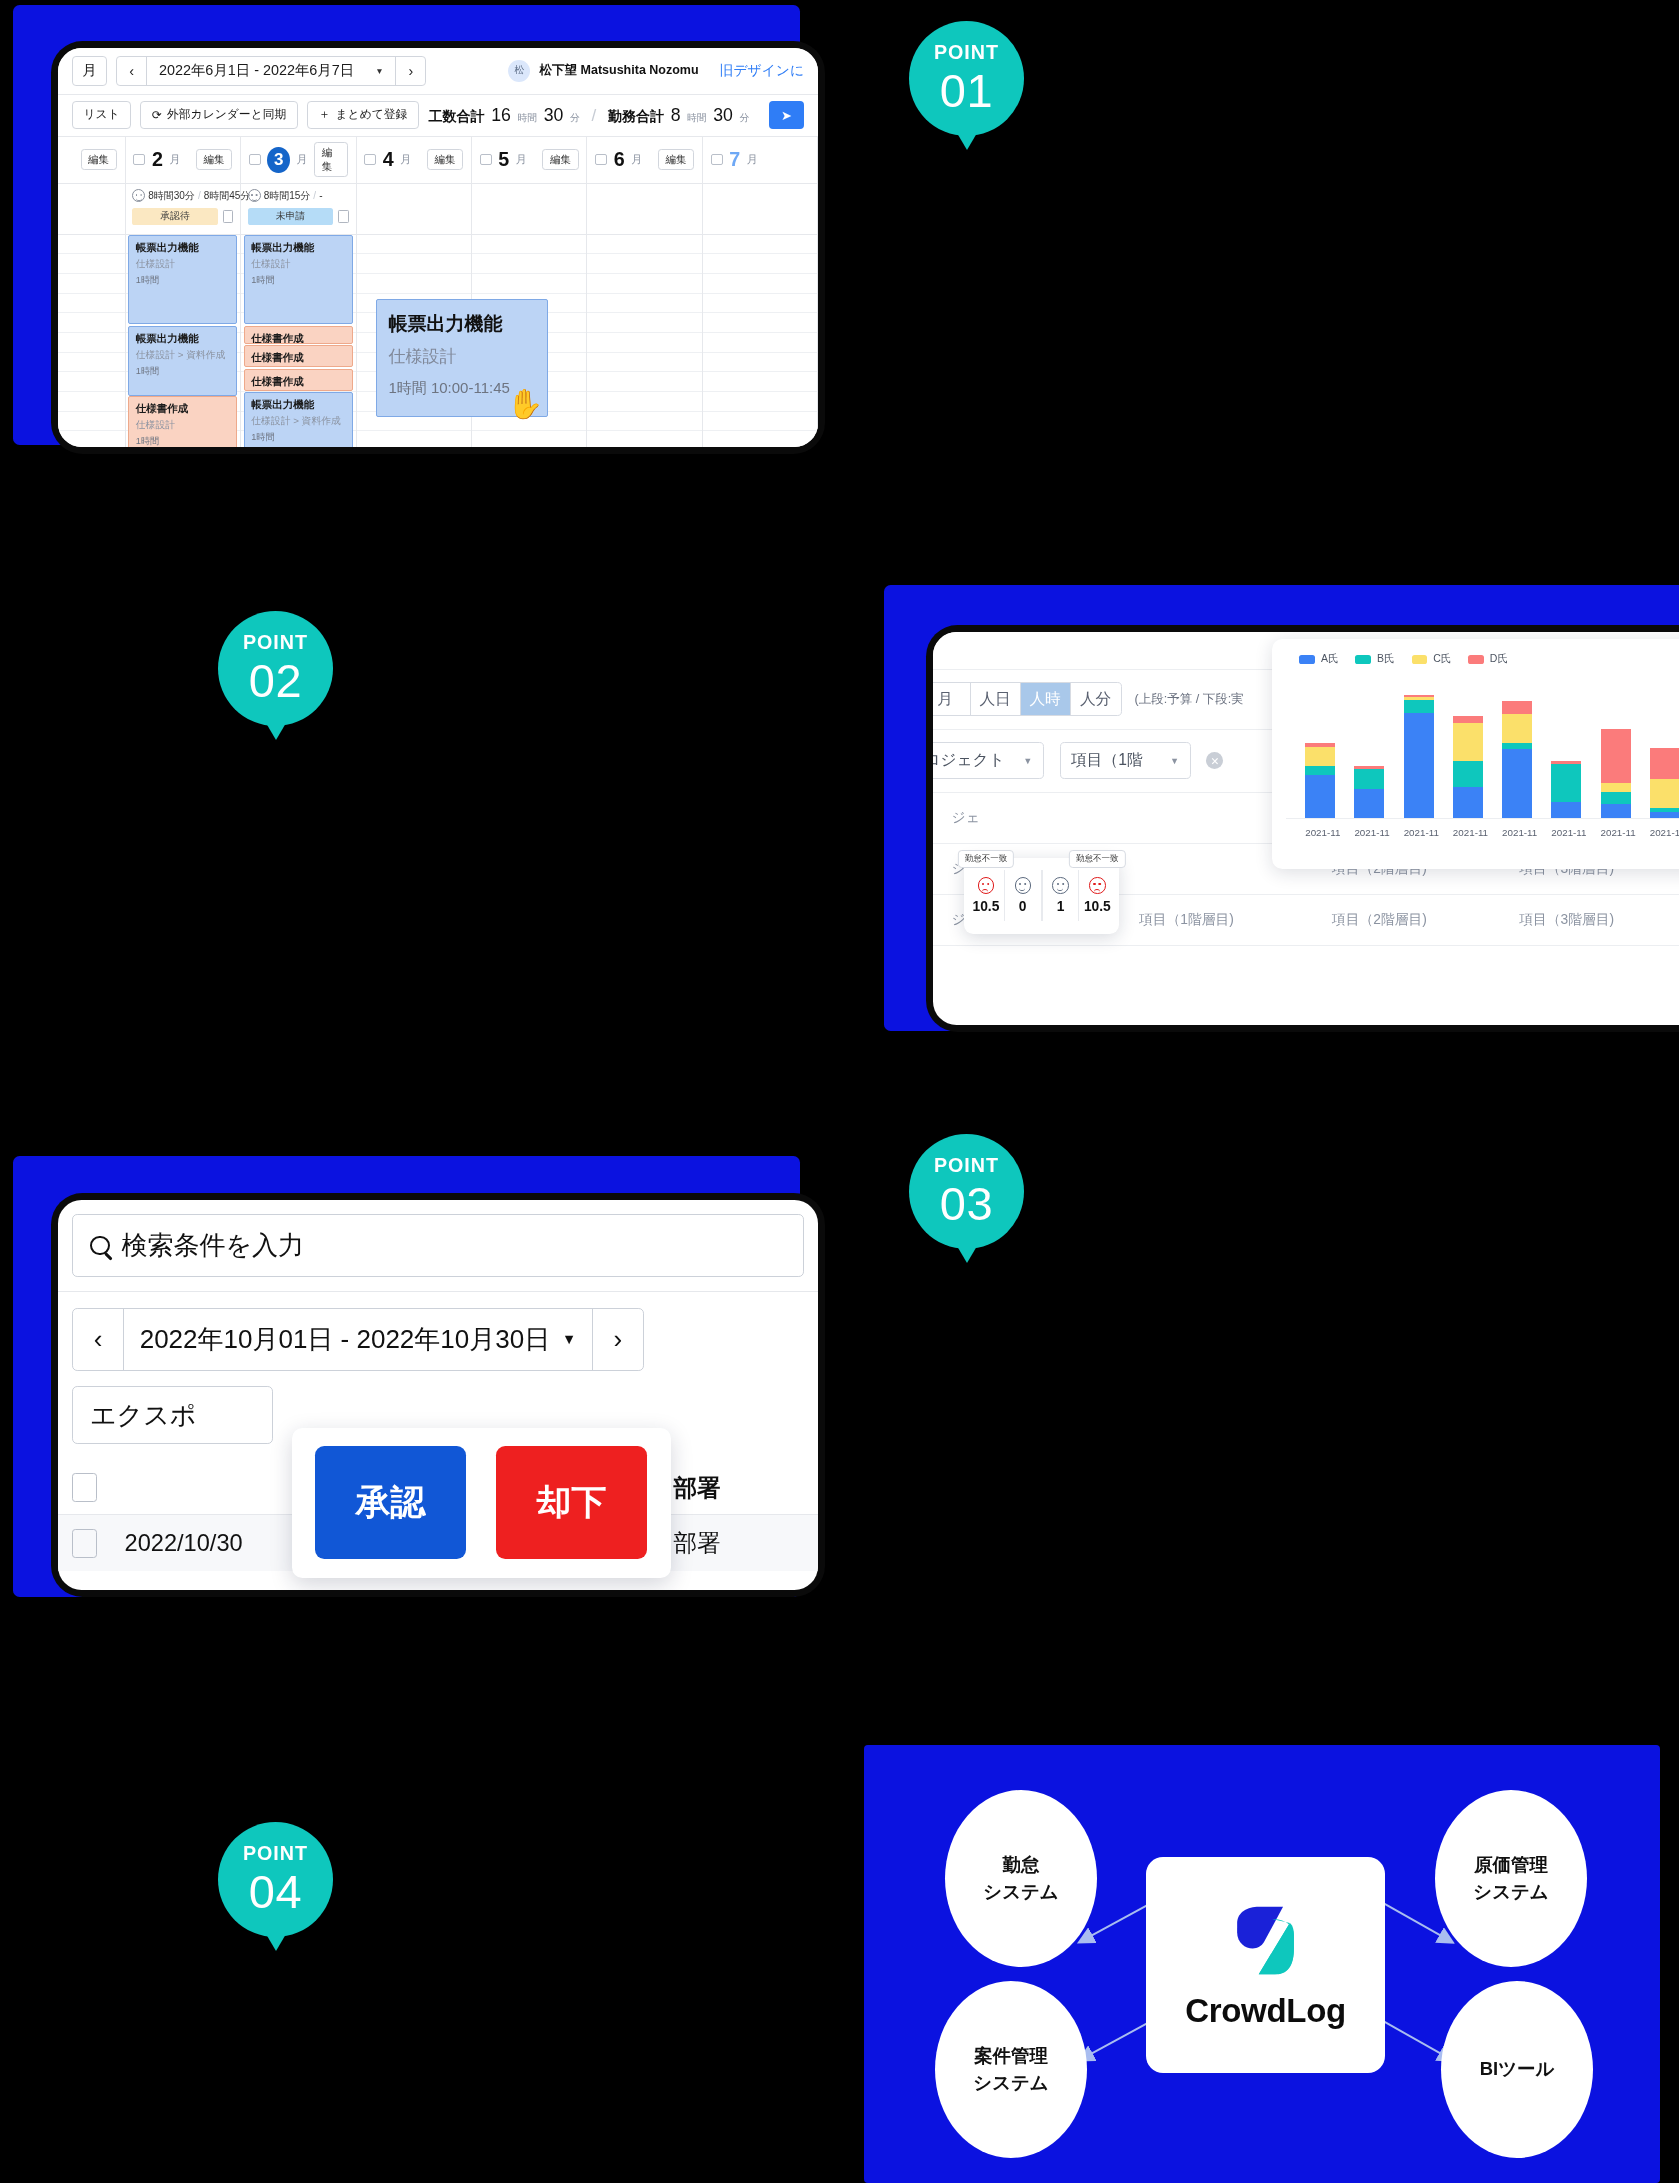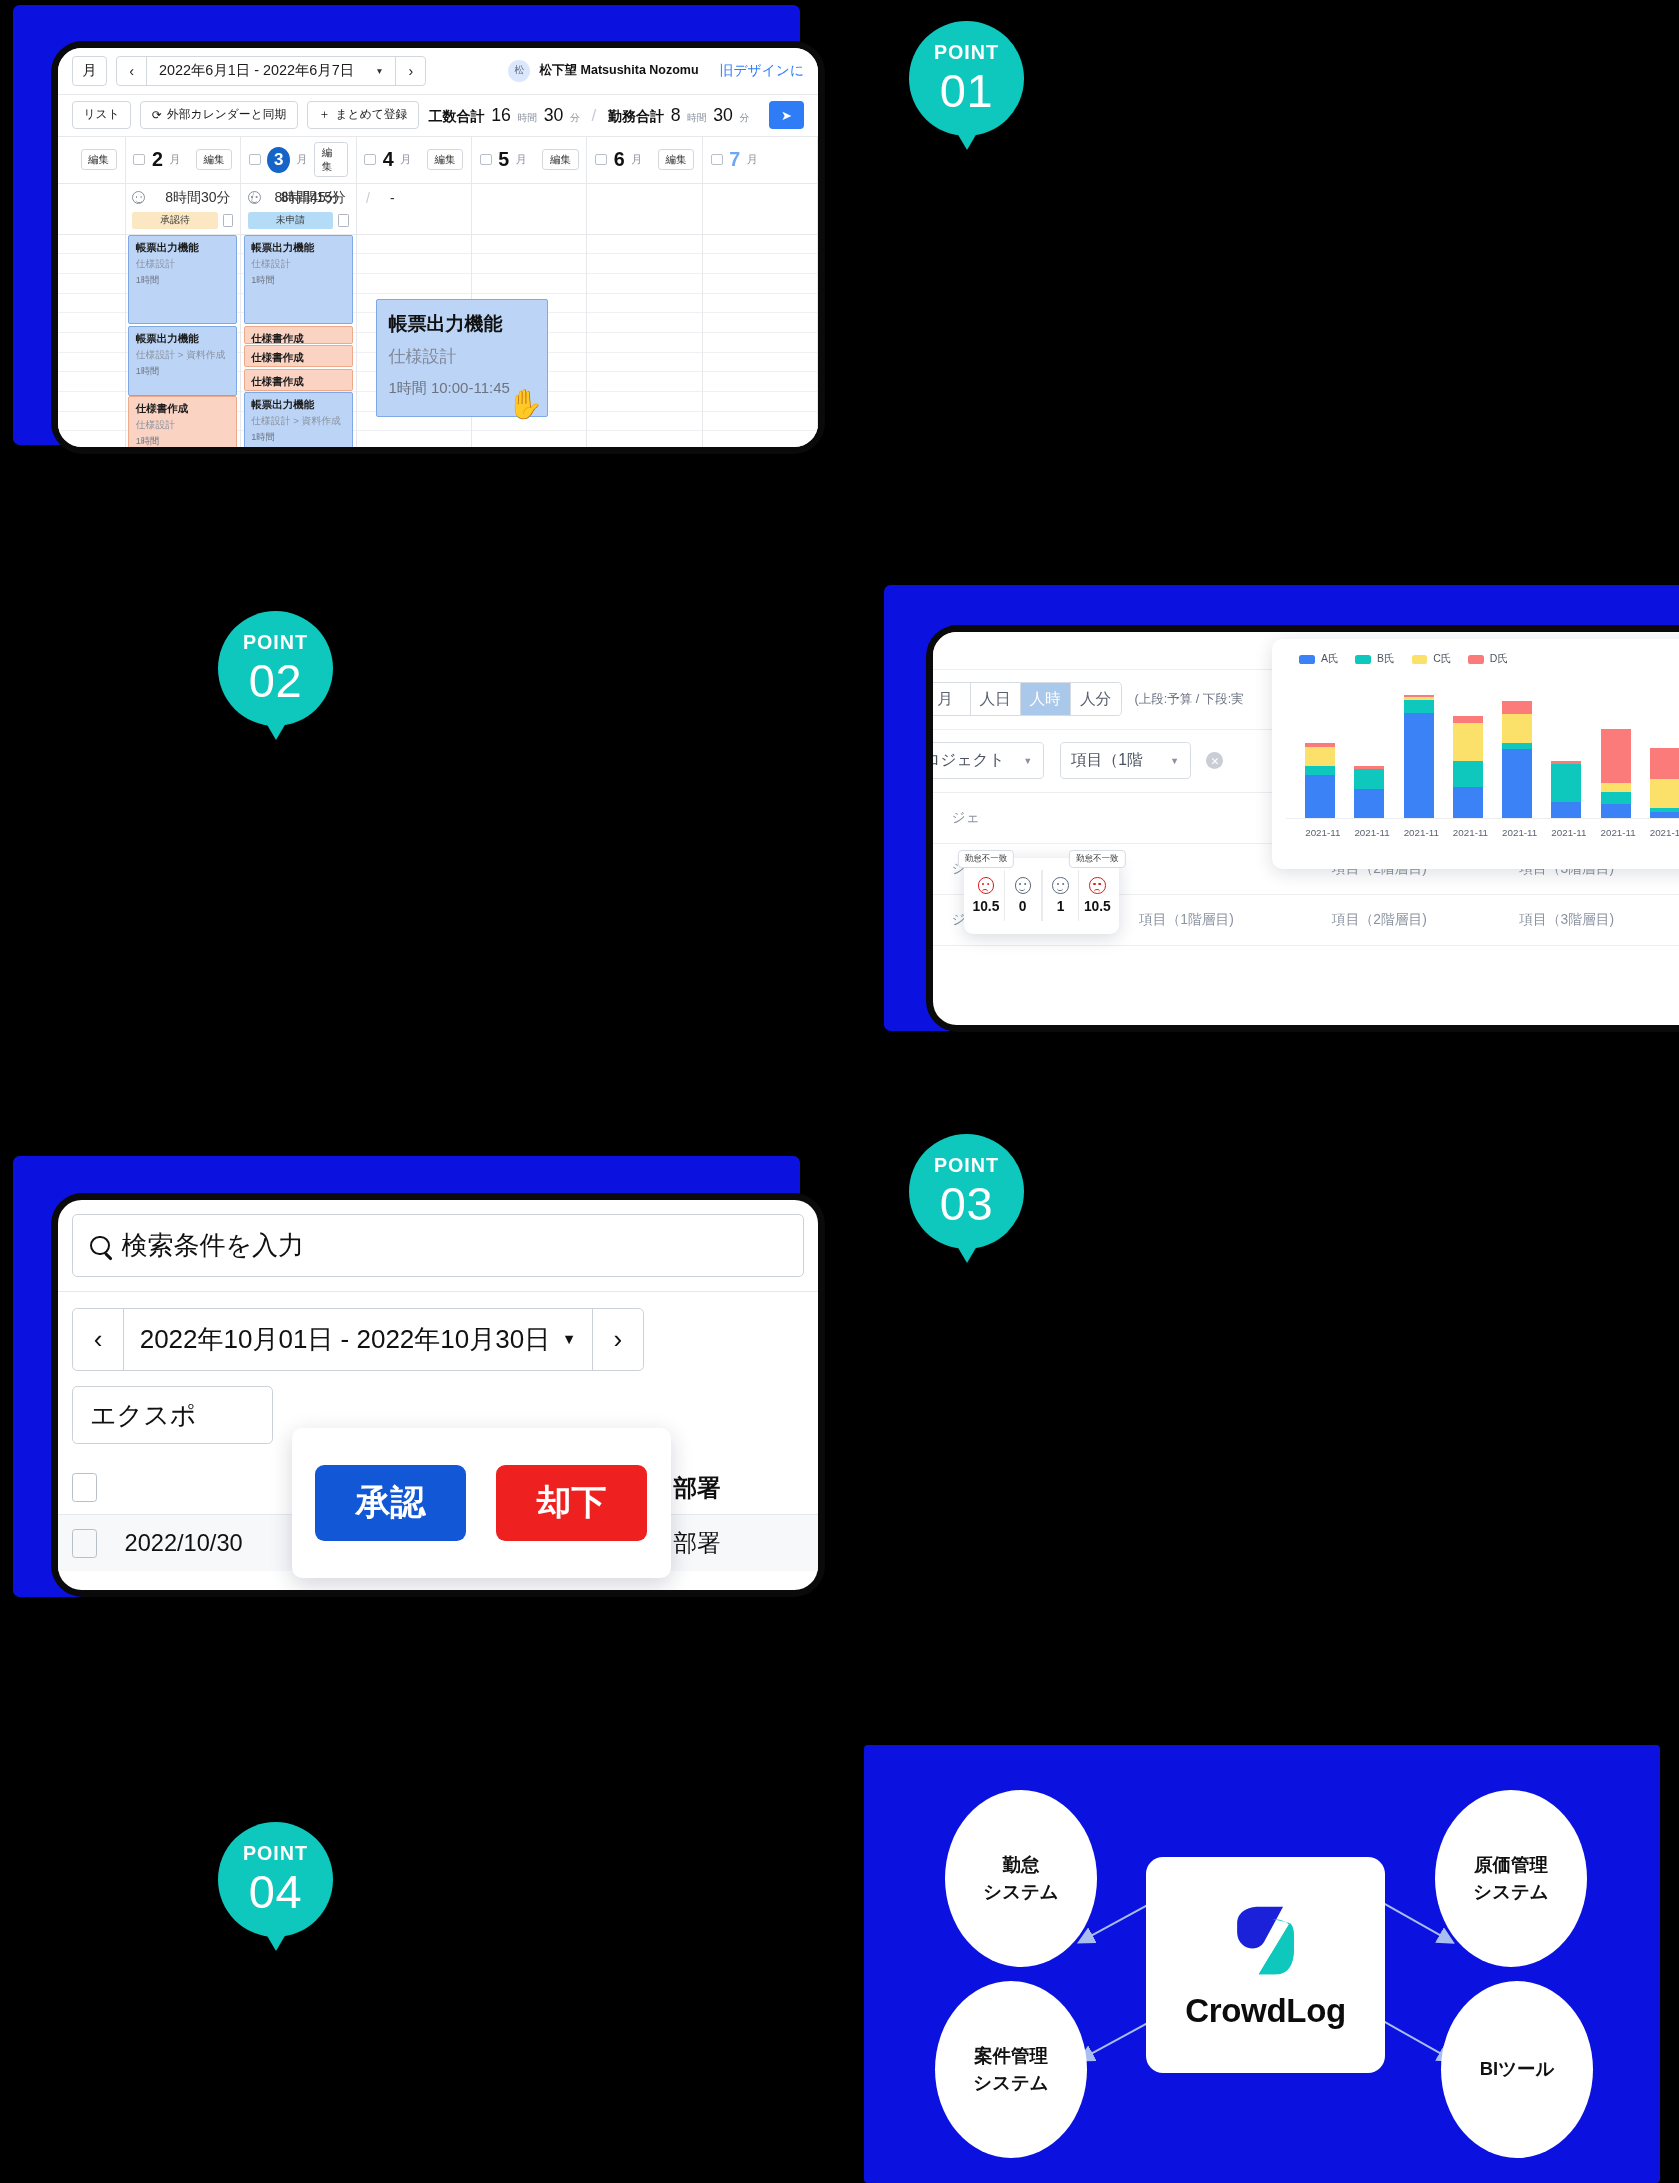--- a/index.html
+++ b/index.html
@@ -142,21 +142,21 @@
   .daynum { font-size: 19.7px; font-weight: 700; color: #111; }
   .daynum.today {
     background: #1565c9; color: #fff; border-radius: 50%;
     width: 26px; height: 26px; display: flex; align-items: center; justify-content: center;
     font-size: 17px;
   }
   .daynum.faded { color: #6ea8f5; font-weight: 700; }
   .daysuf { font-size: 11px; color: #8b93a1; }
   .col-head .edit-chip { margin-left: auto; }
   .col-sub { height: 51px; border-bottom: 0.7px solid #e6e8ec; padding: 5.2px 6.6px 0; }
-  .sub-row1 { display: flex; align-items: center; gap: 20px; font-size: 14px; color: #333; white-space: nowrap; }
+  .sub-row1 { display: flex; align-items: center; gap: 3px; font-size: 10px; color: #333; white-space: nowrap; }
   .face-ico { width: 13px; height: 13px; border: 1px solid #8a919d; border-radius: 50%; flex: none; position: relative; }
   .face-ico::before { content:""; position:absolute; left:2.6px; top:3.9px; width:1.7px; height:1.7px; background:#8a919d; border-radius:50%; box-shadow: 4.6px 0 0 #8a919d; }
   .face-ico::after { content:""; position:absolute; left:3.3px; top:7.2px; width:5.2px; height:2.6px; border-bottom:1.2px solid #8a919d; border-radius:0 0 5.2px 5.2px; }
   .sub-sep { color: #c7ccd4; }
   .status-pill {
     margin-top: 5.2px; height: 17px; border-radius: 2.6px;
     display: flex; align-items: center; justify-content: center;
     font-size: 9.8px; color: #3d3d3d;
   }
   .status-pill.warn { background: #fbe8c2; }
@@ -334,21 +334,21 @@
   .col-proj { width: 190px; white-space: nowrap; }
   .col-mem  { width: 164px; color: #4f8ef0; white-space: nowrap; }
   .col-dept { width: 131px; white-space: nowrap; }
 
   .ap-actions {
     position: absolute; left: 234px; top: 228px; width: 379px; height: 150px;
     background: #fff; border-radius: 10.5px; box-shadow: 0 6.6px 22px rgba(20,30,60,.18);
     display: flex; align-items: center; justify-content: center; gap: 30px; z-index: 25;
   }
   .btn-approve, .btn-reject {
-    width: 151px; height: 76px; border-radius: 9.2px;
+    width: 151px; height: 113px; border-radius: 9.2px;
     display: flex; align-items: center; justify-content: center;
     font-size: 35px; font-weight: 700; color: #fff;
   }
   .btn-approve { background: #1157d6; }
   .btn-reject  { background: #ee2020; }
 
   
   #panel4 {
     position: absolute; left: 864px; top: 1745px; width: 796px; height: 438px;
     background: #0b12e0; border-radius: 3.9px; z-index: 10; overflow: hidden;

